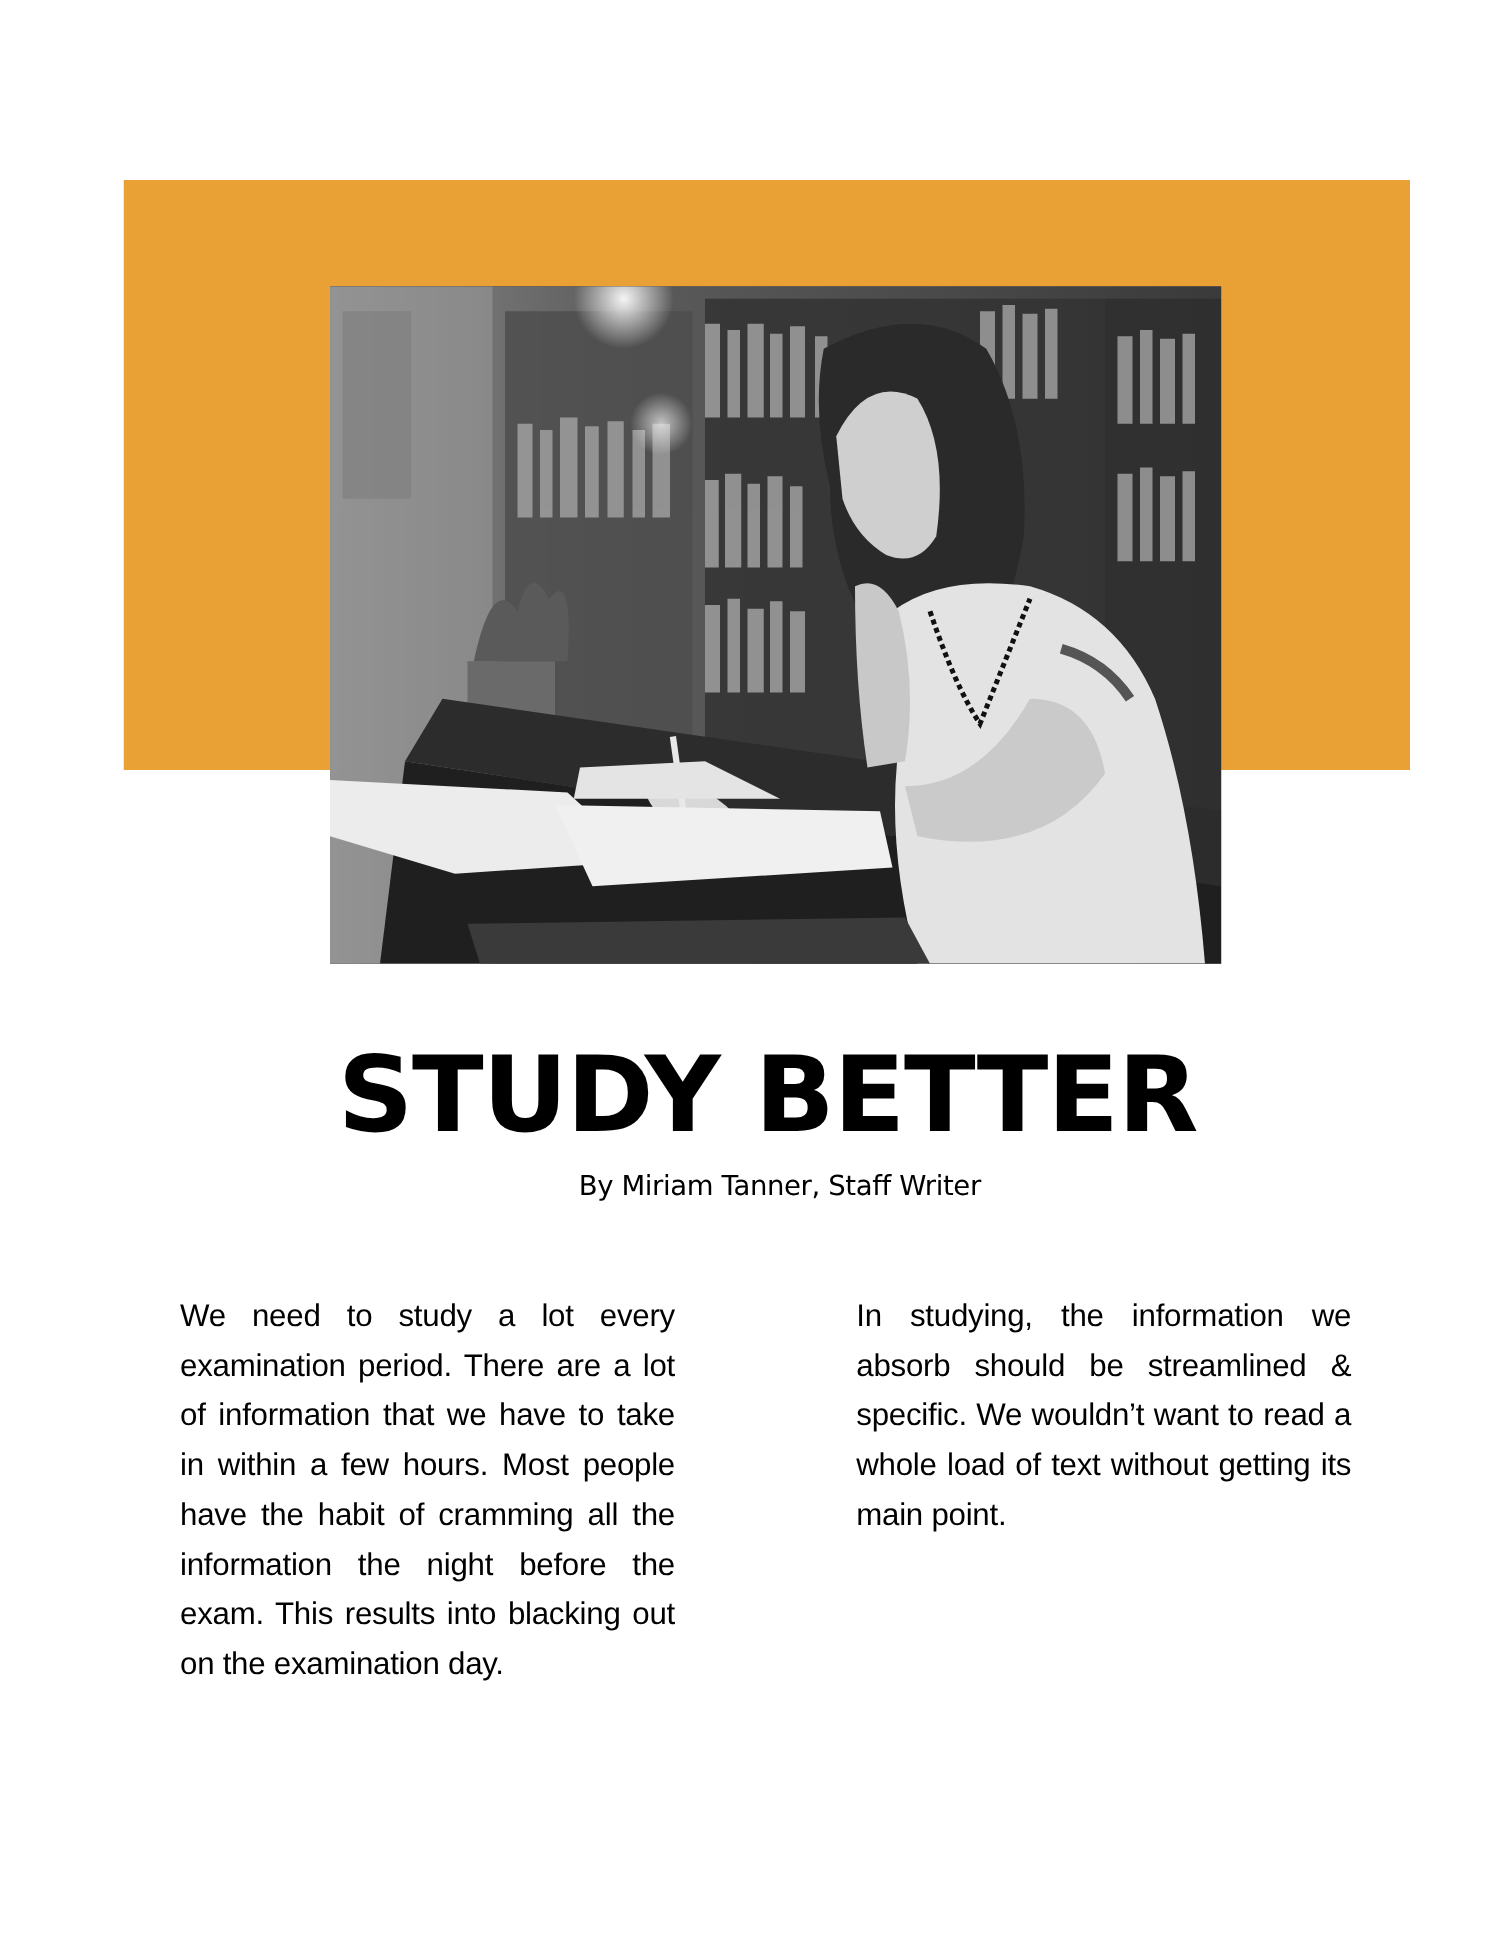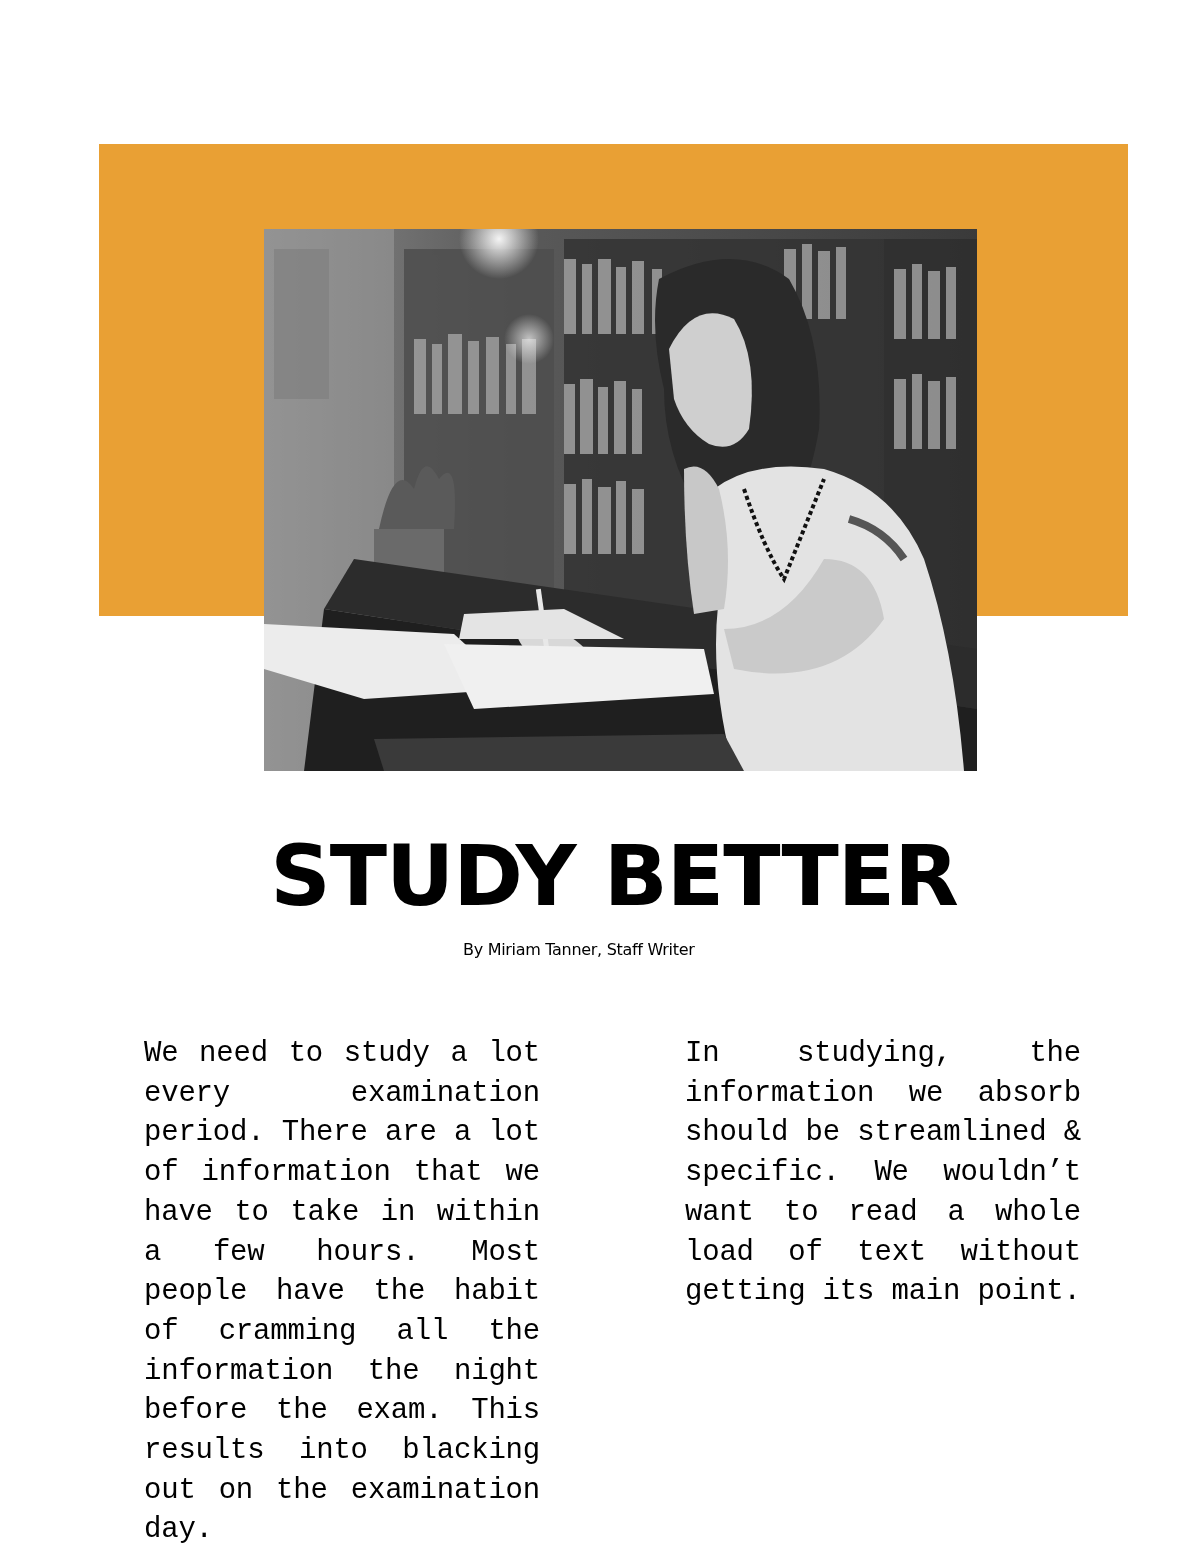--- a/index.html
+++ b/index.html
@@ -3,22 +3,22 @@
 <meta charset="utf-8">
 <style>
   html, body { margin: 0; padding: 0; background: #ffffff; }
   body { width: 1200px; height: 1552px; position: relative; overflow: hidden;
          font-family: "DejaVu Sans", "Liberation Sans", sans-serif; color: #000; }
   .accent-block { position: absolute; left: 99px; top: 144px; width: 1029px; height: 472px; background: #E9A034; }
   .photo { position: absolute; left: 264px; top: 229px; width: 713px; height: 542px; overflow: hidden; background: #4a4a4a; }
   .photo svg { display: block; width: 713px; height: 542px; }
   .title { position: absolute; left: 0; width: 1228px; top: 826px; text-align: center;
            font-family: "DejaVu Sans", sans-serif; font-weight: bold; font-size: 84px; letter-spacing: -1px; line-height: 100px; margin: 0; }
-  .byline { position: absolute; left: 463px; top: 934px; font-family: "DejaVu Sans", sans-serif; font-size: 16px; line-height: 32px; white-space: nowrap; letter-spacing: -0.3px; }
-  .col { position: absolute; top: 1034px; width: 396px; font-family: Liberation Mono, monospace; font-size: 29px; line-height: 39.7px;
+  .byline { position: absolute; left: 463px; top: 934px; font-family: "DejaVu Sans", sans-serif; font-size: 22px; line-height: 32px; white-space: nowrap; letter-spacing: -0.3px; }
+  .col { position: absolute; top: 1034px; width: 396px; font-family: Liberation Sans, sans-serif; font-size: 25px; line-height: 39.7px;
          text-align: justify; letter-spacing: -0.2px; margin: 0; }
   .col-left { left: 144px; }
   .col-right { left: 685px; }
 </style>
 </head>
 <body>
 
 <div class="accent-block"></div>
 
 <div class="photo">

